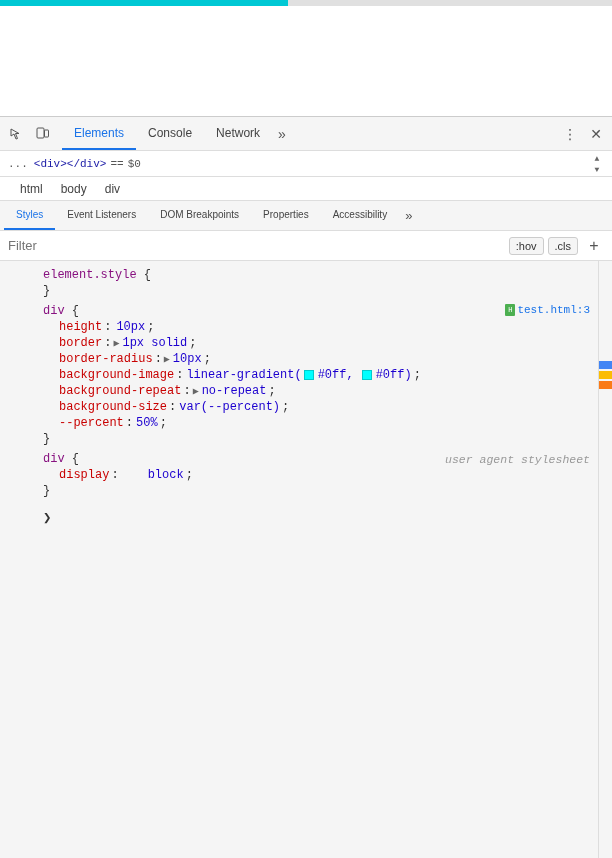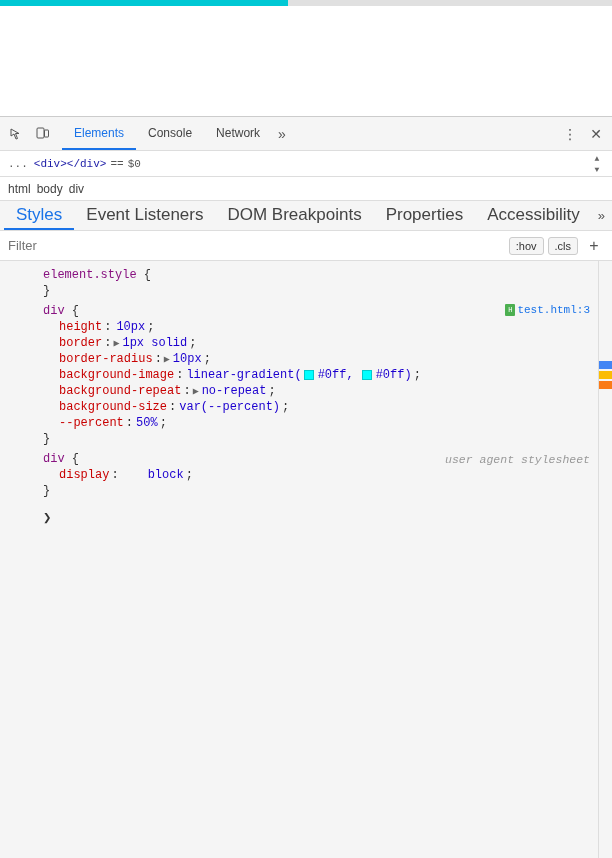--- a/index.html
+++ b/index.html
@@ -177,38 +177,39 @@
       background: #fff;
       border-bottom: 1px solid #ddd;
       padding: 0 8px;
       font-size: 12px;
       gap: 6px;
     }
 
     .path-item {
       color: #444;
       cursor: pointer;
+      margin-left: 12px;
     }
 
     
     .subtabs-bar {
       display: flex;
       align-items: center;
       height: 30px;
       background: #f5f5f5;
       border-bottom: 1px solid #ddd;
       padding: 0 4px;
     }
 
     .subtab {
       padding: 0 12px;
       height: 100%;
       display: flex;
       align-items: center;
-      font-size: 17px;
+      font-size: 10px;
       color: #444;
       cursor: pointer;
       border-bottom: 2px solid transparent;
       white-space: nowrap;
     }
 
     .subtab.active {
       border-bottom: 2px solid #1a73e8;
       color: #1a73e8;
     }

